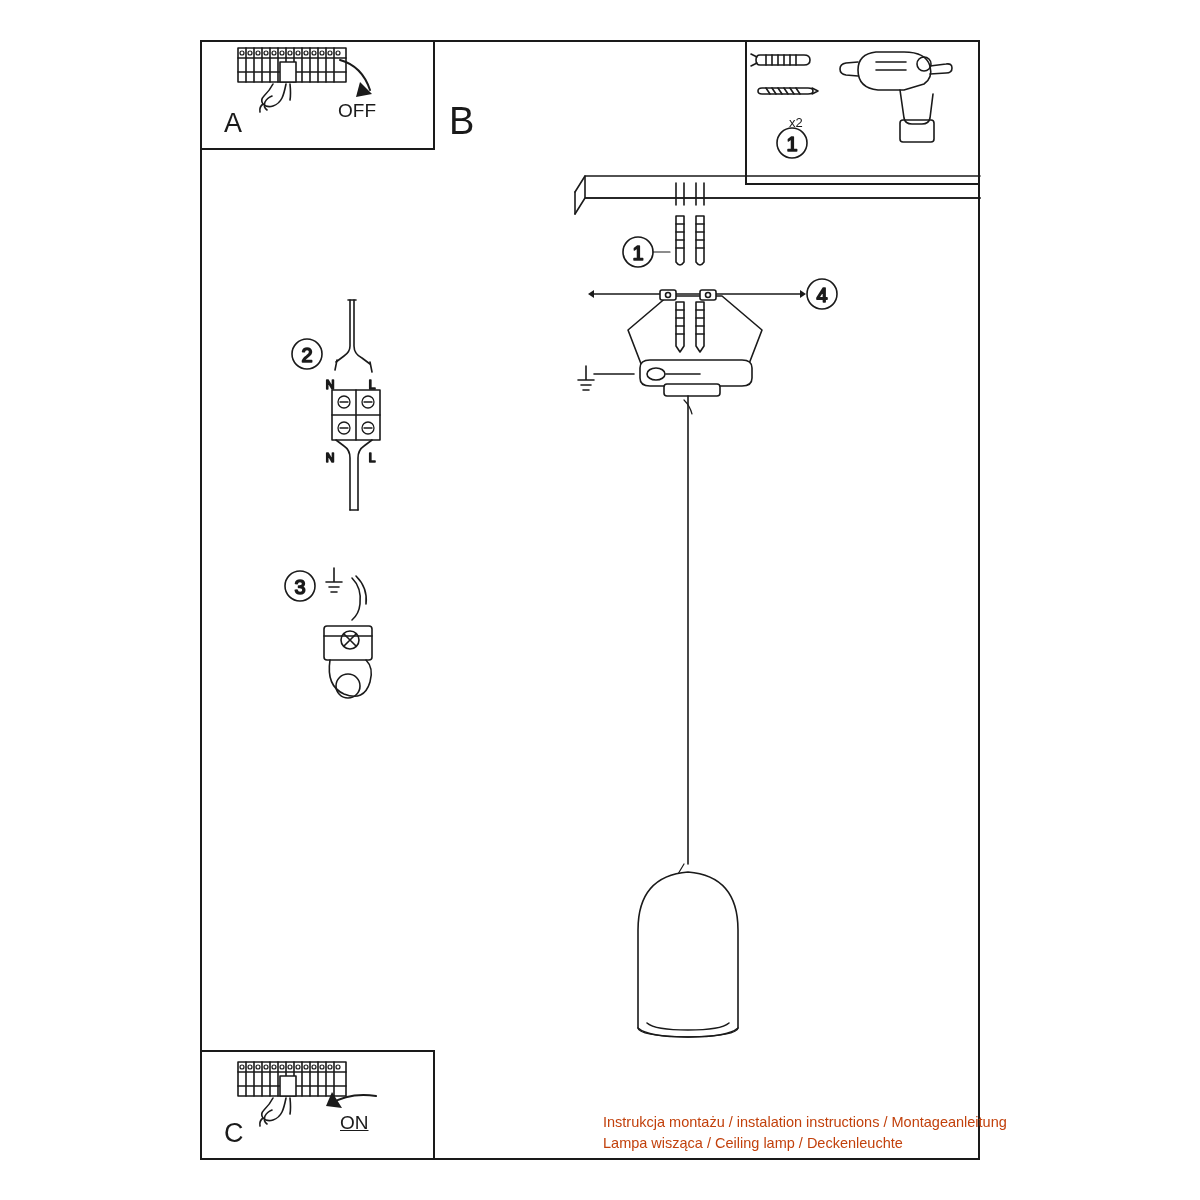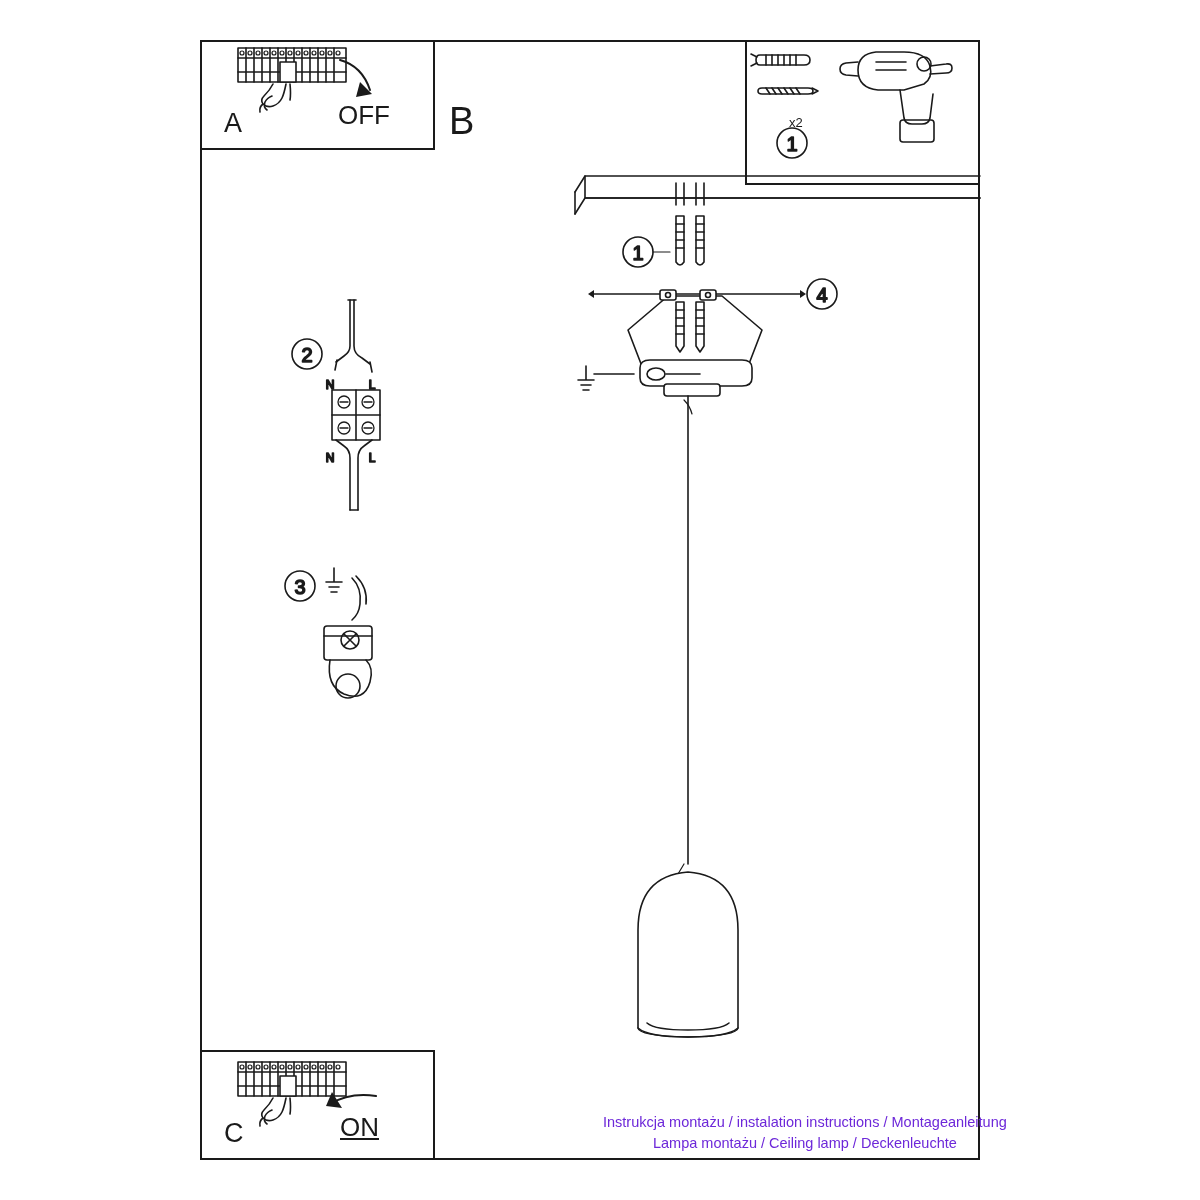--- a/index.html
+++ b/index.html
@@ -53,42 +53,41 @@
     position: absolute;
     font-size: 27px;
     color: #1a1a1a;
     font-family: "Liberation Sans", sans-serif;
   }
   .letter-a { left: 224px; top: 108px; }
   .letter-b { left: 449px; top: 100px; font-size: 38px; }
   .letter-c { left: 224px; top: 1118px; }
   .word {
     position: absolute;
-    font-size: 26px;
+    font-size: 19px;
     color: #1a1a1a;
   }
   .word-off { left: 338px; top: 100px; }
   .word-on { left: 340px; top: 1112px; text-decoration: underline; }
   .x2 {
     position: absolute;
     left: 789px;
     top: 68px;
     font-size: 13px;
     color: #1a1a1a;
     margin-top: 47px;
   }
   .caption {
     position: absolute;
     left: 603px;
     top: 1112px;
     font-size: 14.5px;
     line-height: 1.45;
-    color: #6d28d9;
+    color: #c2410c;
     white-space: nowrap;
-    text-align: center;
   }
   svg.layer {
     position: absolute;
     left: 0;
     top: 0;
     width: 1200px;
     height: 1200px;
     pointer-events: none;
   }
   .num-label {
@@ -119,21 +118,21 @@
 
   <div class="letter letter-a">A</div>
   <div class="letter letter-b">B</div>
   <div class="letter letter-c">C</div>
   <div class="word word-off">OFF</div>
   <div class="word word-on">ON</div>
   <div class="x2">x2</div>
 
   <div class="caption">
     <div>Instrukcja montażu / instalation instructions / Montageanleitung</div>
-    <div>Lampa montażu / Ceiling lamp / Deckenleuchte</div>
+    <div>Lampa wisząca / Ceiling lamp / Deckenleuchte</div>
   </div>
 
   <svg class="layer" viewBox="0 0 1200 1200" xmlns="http://www.w3.org/2000/svg">
     <g fill="none" stroke="#1a1a1a" stroke-width="1.6" stroke-linecap="round" stroke-linejoin="round">
 
       <g>
         <rect x="238" y="48" width="108" height="34" fill="#ffffff"></rect>
         <path d="M238 58 H346 M238 72 H346"></path>
         <path d="M246 48 V82 M254 48 V82 M262 48 V82 M270 48 V82 M278 48 V82 M286 48 V82 M294 48 V82 M302 48 V82 M310 48 V82 M318 48 V82 M326 48 V82 M334 48 V82"></path>
         <g stroke-width="1.2">

